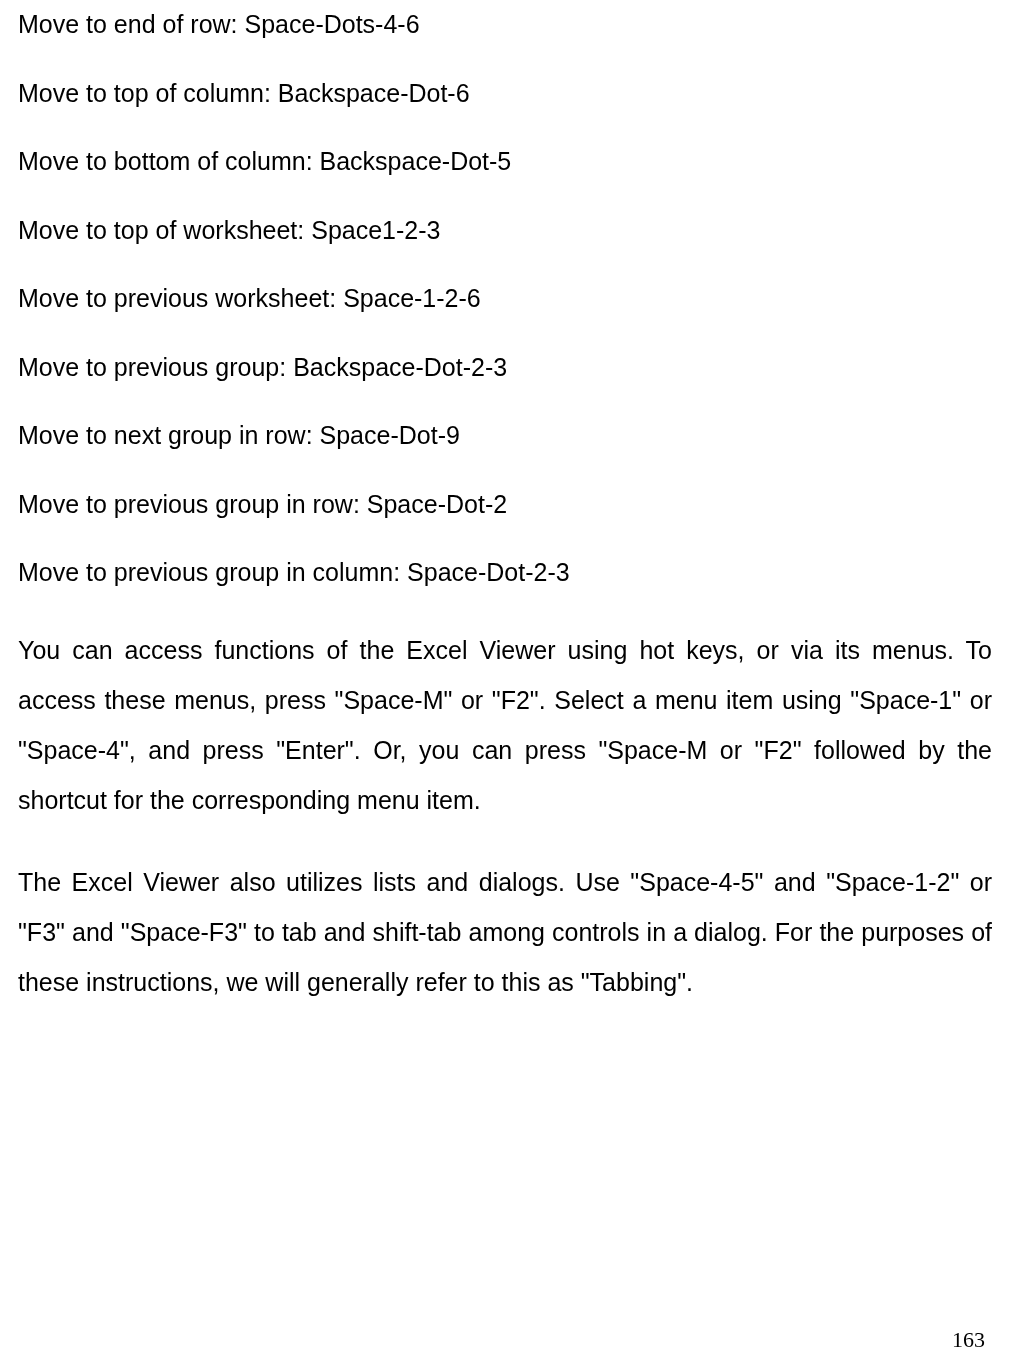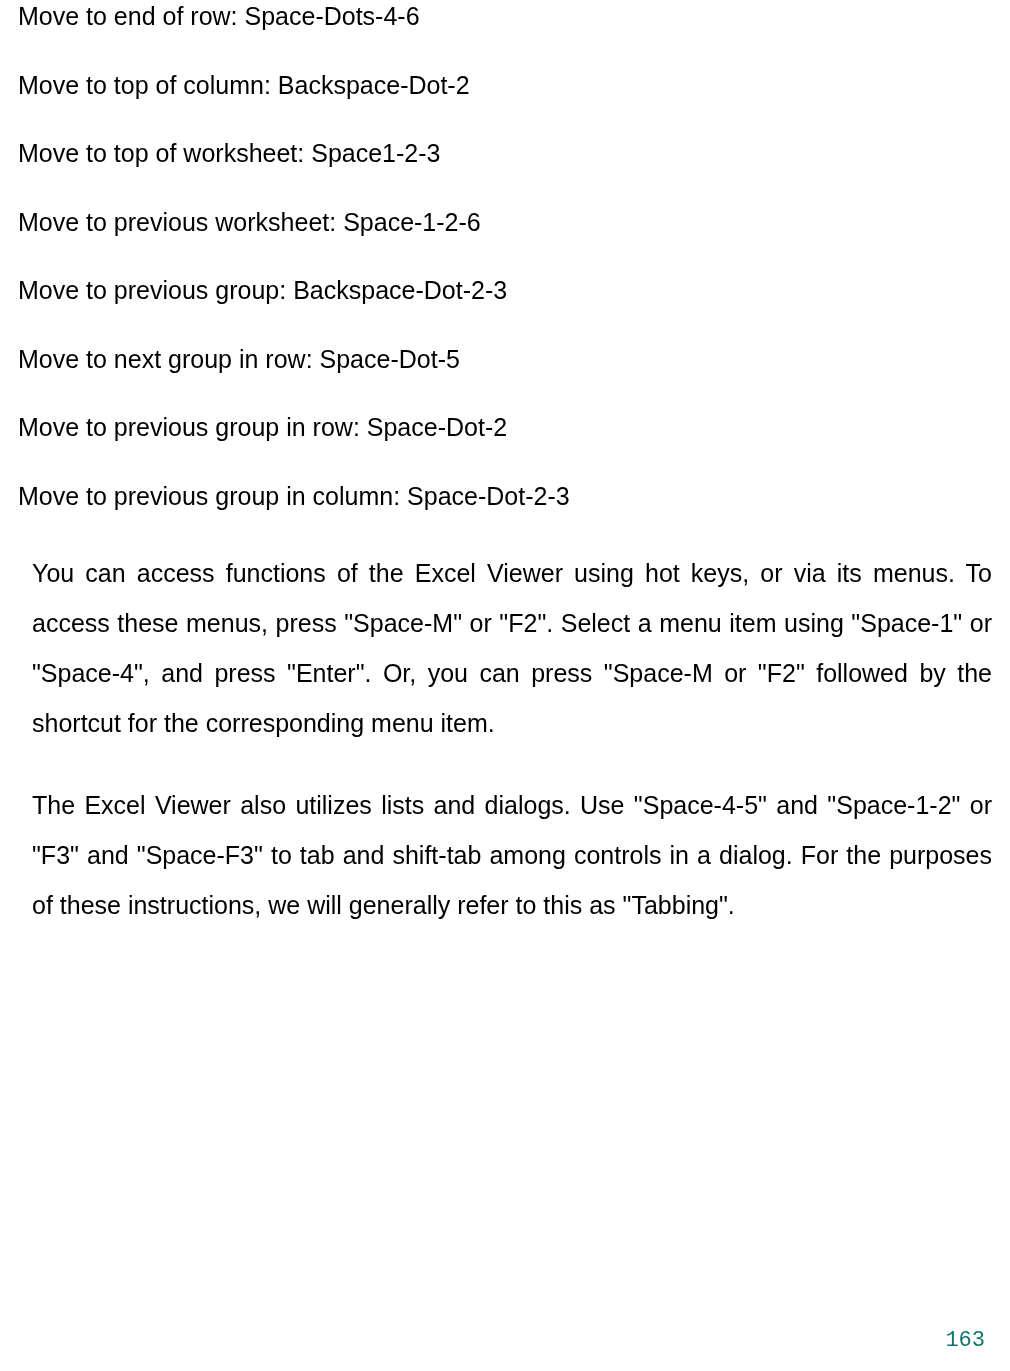--- a/index.html
+++ b/index.html
@@ -11,50 +11,50 @@
       width: 1010px;
       height: 1371px;
       background: #ffffff;
       font-family: Arial, Helvetica, sans-serif;
       font-size: 25px;
       color: #000000;
       padding: 0 18px 0 18px;
       position: relative;
     }
     .content {
-      padding-top: 0;
+      padding-top: 8px;
     }
     .line {
       margin-bottom: 36px;
       line-height: 1.3;
     }
     .paragraph {
       margin-bottom: 32px;
       line-height: 2.0;
       text-align: justify;
-      margin-left: 14px;
     }
     .page-number {
       position: absolute;
       bottom: 18px;
       right: 25px;
-      font-family: Liberation Mono, monospace;
+      font-family: Liberation Serif, serif;
       font-size: 22px;
-      color: #0f766e;
+      color: #000000;
     }
   </style>
 </head>
 <body>
 
 <div class="content">
   <div class="line">Move to end of row: Space-Dots-4-6</div>
-  <div class="line">Move to top of column: Backspace-Dot-2</div>
+  <div class="line">Move to top of column: Backspace-Dot-6</div>
+  <div class="line">Move to bottom of column: Backspace-Dot-5</div>
   <div class="line">Move to top of worksheet: Space1-2-3</div>
   <div class="line">Move to previous worksheet: Space-1-2-6</div>
   <div class="line">Move to previous group: Backspace-Dot-2-3</div>
-  <div class="line">Move to next group in row: Space-Dot-5</div>
+  <div class="line">Move to next group in row: Space-Dot-9</div>
   <div class="line">Move to previous group in row: Space-Dot-2</div>
   <div class="line">Move to previous group in column: Space-Dot-2-3</div>
   <div class="paragraph">You can access functions of the Excel Viewer using hot keys, or via its menus. To access these menus, press "Space-M" or "F2". Select a menu item using "Space-1" or "Space-4", and press "Enter". Or, you can press "Space-M or "F2" followed by the shortcut for the corresponding menu item.</div>
   <div class="paragraph">The Excel Viewer also utilizes lists and dialogs. Use "Space-4-5" and "Space-1-2" or "F3" and "Space-F3" to tab and shift-tab among controls in a dialog. For the purposes of these instructions, we will generally refer to this as "Tabbing".</div>
 </div>
 
 <div class="page-number">163</div>
 
 </body></html>

